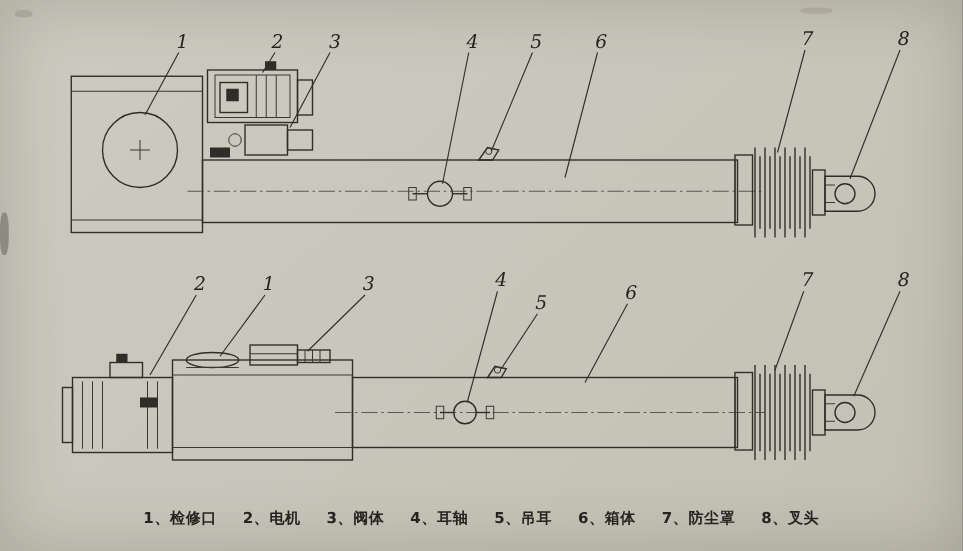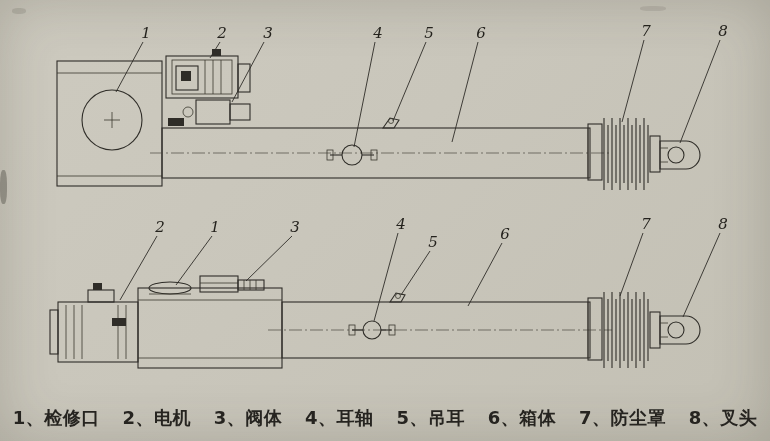--- a/index.html
+++ b/index.html
@@ -17,21 +17,21 @@
   .fill-ink{fill:#2f2d28;stroke:none;}
   .centerline{stroke:#4a4840;stroke-width:0.7;fill:none;stroke-dasharray:13 3 2 3;}
   .leader{stroke:#2f2d28;stroke-width:0.9;fill:none;}
   .callout{
     font-family:"DejaVu Serif","Liberation Serif",serif;
     font-size:15px;fill:#24221d;font-style:italic;
   }
   .caption{
     position:absolute;left:0;top:406px;width:770px;
     text-align:center;color:#262420;
-    font-size:18px;font-weight:600;letter-spacing:.5px;
+    font-size:12px;font-weight:600;letter-spacing:.5px;
     white-space:nowrap;
   }
   .caption span{margin:0 8px;}
   .speck{position:absolute;background:#55534a;border-radius:40%;}
 </style>
 </head>
 <body>
 
 <div class="page">
 

